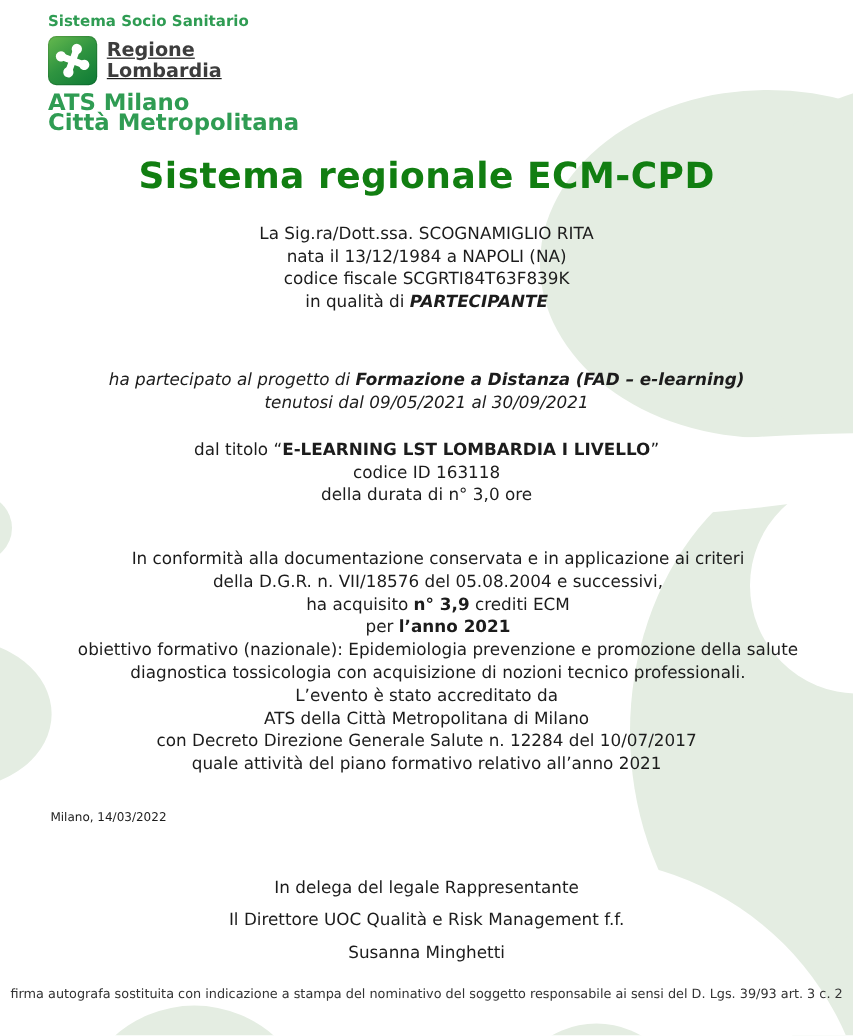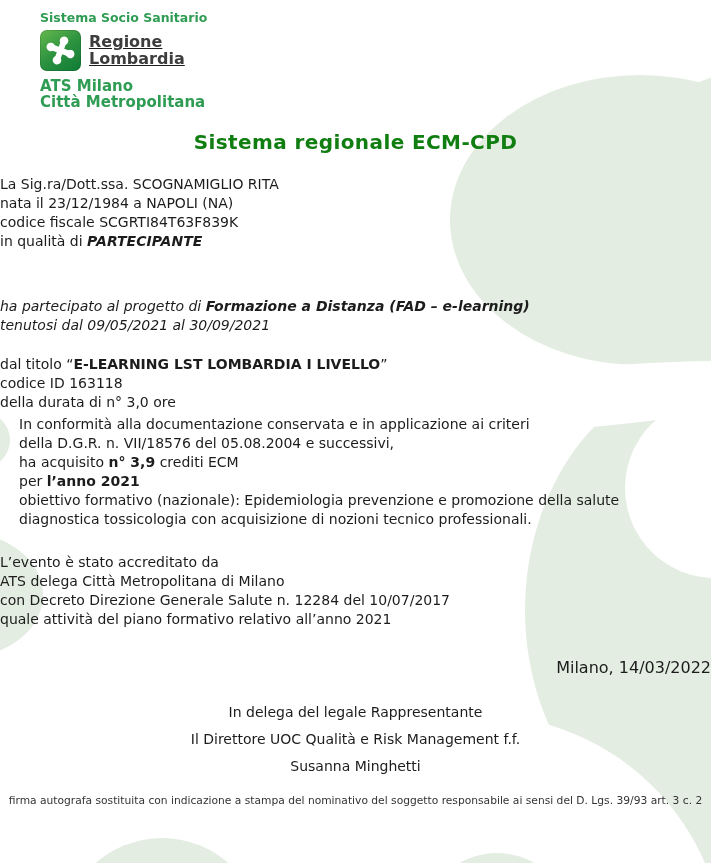--- a/index.html
+++ b/index.html
@@ -18,42 +18,42 @@
   .hdr { padding:10px 0 0 40px; }
   .brand-top { color:#2f9c53; font-size:12.5px; font-weight:bold; }
   .logo-row { display:flex; align-items:center; margin-top:5px;text-decoration:underline; }
   .logo-box {
     width:41px; height:41px; border-radius:7px;
     background:linear-gradient(145deg,#66b94e 0%,#2f9440 48%,#0d7a35 100%);
     box-shadow:inset 0 0 0 1px rgba(0,0,0,0.12);
     display:flex; align-items:center; justify-content:center;
   }
   .brand-name { margin-left:8px; color:#3d3d3d; font-size:16px; font-weight:600; line-height:16.5px; }
-  .org { margin-top:7px; color:#2f9c53; font-size:15px; font-weight:bold; line-height:16px; }
+  .org { margin-top:7px; color:#2f9c53; font-size:19px; font-weight:bold; line-height:16px; }
 
   
   .title {
     margin:20px 0 0; text-align:center;
-    color:#117e11; font-size:20px; font-weight:bold; letter-spacing:0.4px;
+    color:#117e11; font-size:30px; font-weight:bold; letter-spacing:0.4px;
   }
 
   
-  .para { margin:0; font-size:14px; line-height:19px; color:#1c1c1c; white-space:nowrap; }
+  .para { margin:0; text-align:center; font-size:14px; line-height:19px; color:#1c1c1c; white-space:nowrap; }
   .para div { white-space:nowrap; }
   .recipient { margin-top:21px; }
   .project { margin-top:46px;font-style:italic; }
   .course { margin-top:20px; }
-  .credits { margin-top:3px;padding-left:19px; }
-  .accreditation { margin-top:24px; }
+  .credits { margin-top:34px;padding-left:19px; }
+  .accreditation { }
   .b { font-weight:bold; }
   .bi { font-weight:bold; font-style:italic; }
 
-  .place-date { margin:29px 0 0 42px; font-size:16px; text-align:right; }
+  .place-date { margin:29px 0 0 42px; font-size:10px; text-align:left; }
 
-  .signature { margin-top:22px; text-align:center; font-size:14px; line-height:27px; }
+  .signature { margin-top:40px; text-align:center; font-size:14px; line-height:27px; }
 
   .footer-note {
     margin-top:14px; text-align:center;
     font-size:10.7px; color:#333; white-space:nowrap;
   }
 </style>
 </head>
 <body>
 
 <div class="page">
@@ -105,21 +105,21 @@
       <div class="org">
         <span>ATS Milano</span><br>
         <span>Città Metropolitana</span>
       </div>
     </div>
 
     <h1 class="title">Sistema regionale ECM-CPD</h1>
 
     <div class="para recipient">
       <div>La Sig.ra/Dott.ssa. SCOGNAMIGLIO RITA</div>
-      <div>nata il 23/12/1984 a NAPOLI (NA)</div>
+      <div>nata il 13/12/1984 a NAPOLI (NA)</div>
       <div>codice fiscale SCGRTI84T63F839K</div>
       <div><span>in qualità di </span><span class="bi">PARTECIPANTE</span></div>
     </div>
 
     <div class="para project">
       <div><span>ha partecipato al progetto di </span><span class="b">Formazione a Distanza (FAD – e-learning)</span></div>
       <div>tenutosi dal 09/05/2021 al 30/09/2021</div>
     </div>
 
     <div class="para course">
@@ -132,21 +132,21 @@
       <div>In conformità alla documentazione conservata e in applicazione ai criteri</div>
       <div>della D.G.R. n. VII/18576 del 05.08.2004 e successivi,</div>
       <div><span>ha acquisito </span><span class="b">n° 3,9</span><span> crediti ECM</span></div>
       <div><span>per </span><span class="b">l’anno 2021</span></div>
       <div>obiettivo formativo (nazionale): Epidemiologia prevenzione e promozione della salute</div>
       <div>diagnostica tossicologia con acquisizione di nozioni tecnico professionali.</div>
     </div>
 
     <div class="para accreditation">
       <div>L’evento è stato accreditato da</div>
-      <div>ATS delega Città Metropolitana di Milano</div>
+      <div>ATS della Città Metropolitana di Milano</div>
       <div>con Decreto Direzione Generale Salute n. 12284 del 10/07/2017</div>
       <div>quale attività del piano formativo relativo all’anno 2021</div>
     </div>
 
     <div class="place-date">Milano, 14/03/2022</div>
 
     <div class="signature">
       <div>In delega del legale Rappresentante</div>
       <div>Il Direttore UOC Qualità e Risk Management f.f.</div>
       <div>Susanna Minghetti</div>

